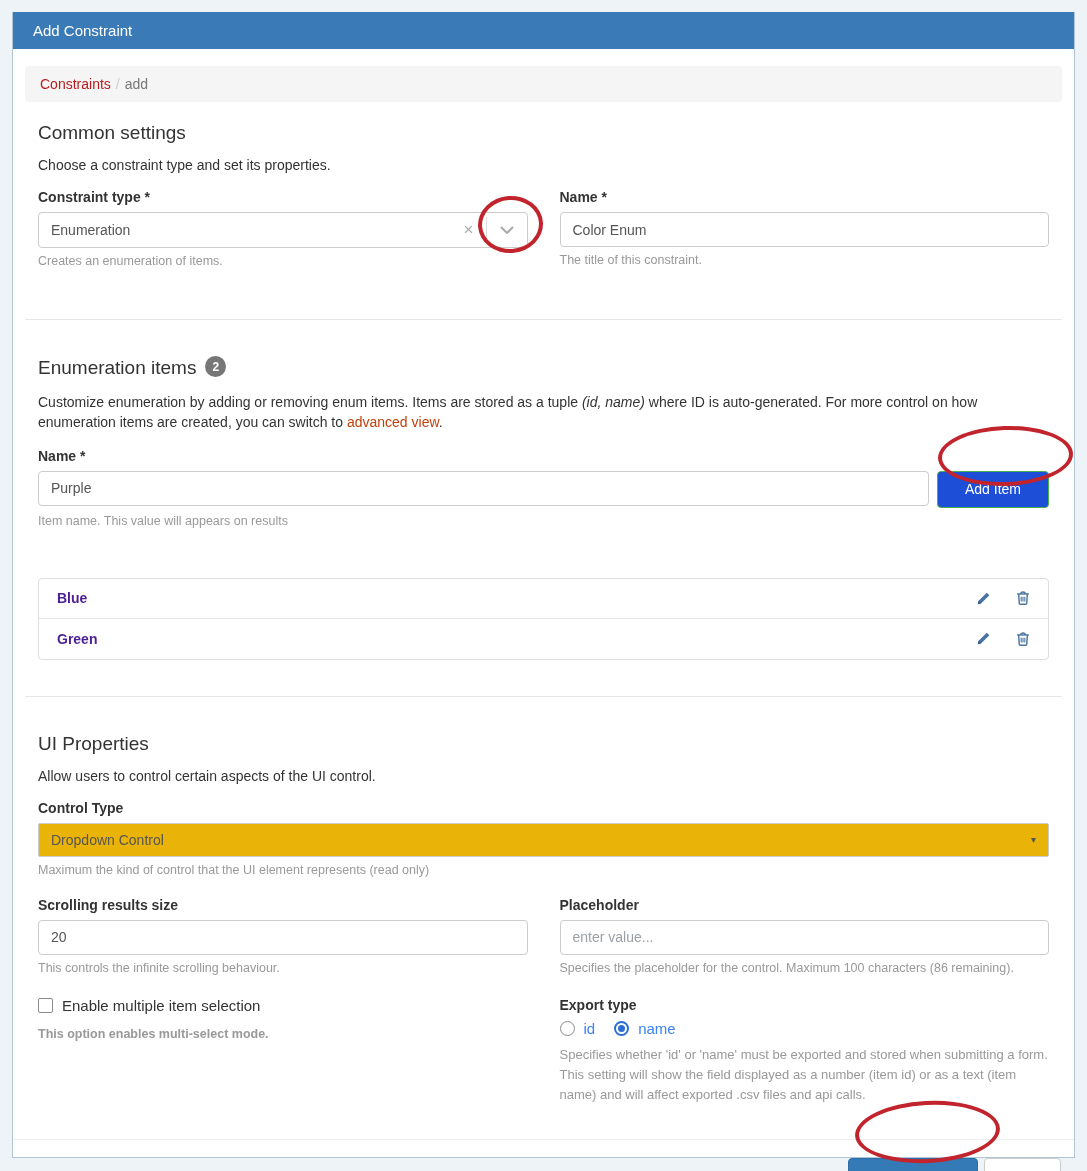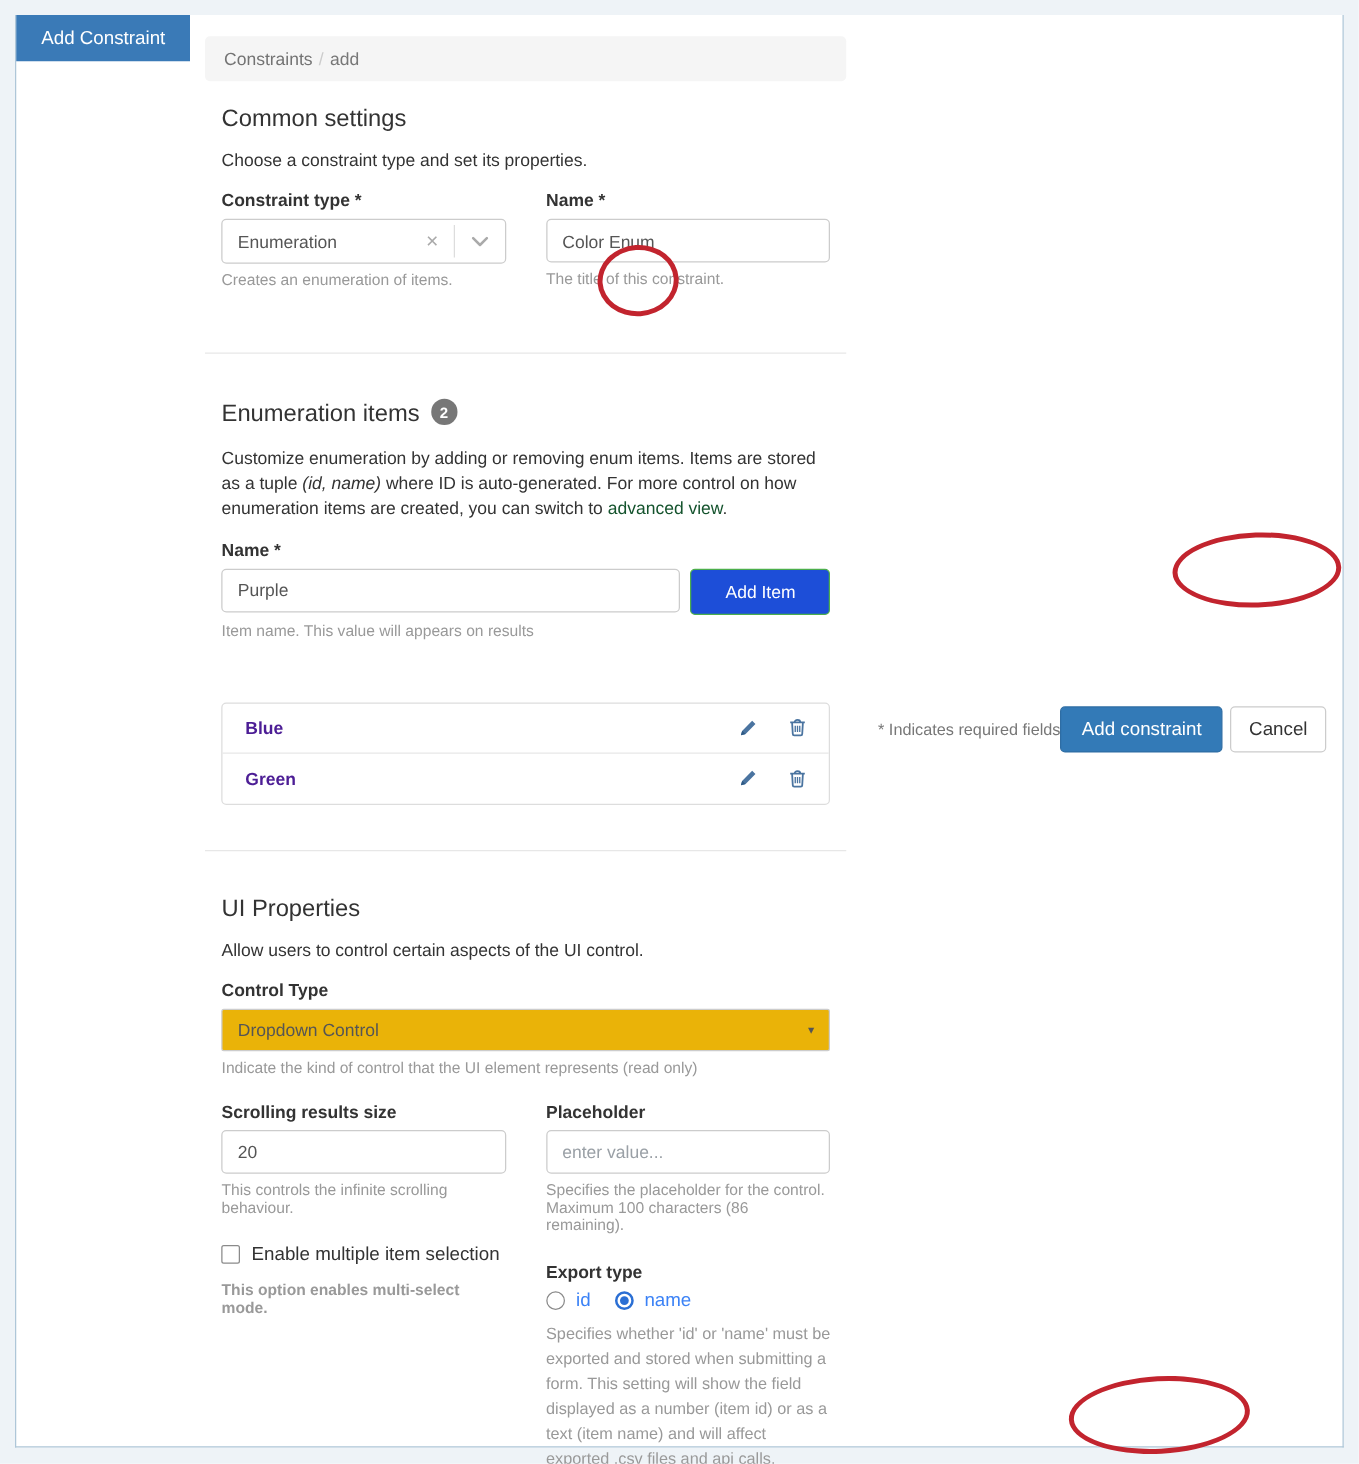--- a/index.html
+++ b/index.html
@@ -11,38 +11,38 @@
     position: relative;
     overflow: hidden;
   }
   .panel {
     position: absolute;
     left: 12px; top: 12px; right: 12px; bottom: 13px;
     background: #fff;
     border: 1px solid #aec6d8;
     border-top: none;
     display: flex;
-    flex-direction: row;
+    flex-direction: column;
   }
   .panel-heading {
     background: #3a7ab7;
     color: #fff;
     font-size: 15px;
     padding: 10px 20px;
     height: 37px;
   }
   .content { padding: 17px 12px 0 12px; flex: 1; }
   .breadcrumb {
     background: #f5f5f5;
     border-radius: 4px;
     padding: 10px 15px;
     font-size: 14px;
     margin-bottom: 20px;
   }
-  .breadcrumb a { color: #737373; text-decoration: none; cursor: pointer; }
+  .breadcrumb a { color: #b91c1c; text-decoration: none; cursor: pointer; }
   .breadcrumb .sep { color: #ccc; padding: 0 5px; }
   .breadcrumb .current { color: #777; }
 
   .section { padding: 0 13px; }
   h2.section-title { font-size: 19px; font-weight: 400; color: #333; margin-bottom: 13px; }
   .section-desc { font-size: 14px; color: #333; margin-bottom: 16px; }
   hr.section-divider { border: 0; border-top: 1px solid #e7e7e7; margin: 36px 0; }
   hr.footer-divider { border: 0; border-top: 1px solid #eee; margin: 34px 0 0 0; }
 
   .two-col { display: flex; gap: 32px; }
@@ -195,21 +195,21 @@
     justify-content: center;
     width: 21px; height: 21px;
     border-radius: 50%;
     background: #777;
     color: #fff;
     font-size: 12px;
     font-weight: 700;
     vertical-align: 3px;
     margin-left: 9px;
   }
-  .desc-link { color: #14532d; text-decoration: none; cursor: pointer; }
+  .desc-link { color: #c2410c; text-decoration: none; cursor: pointer; }
   .items-desc { font-size: 14px; color: #333; line-height: 20px; margin-bottom: 16px; }
 </style>
 </head>
 <body>
 
 <div class="panel">
 
   <div class="panel-heading">Add Constraint</div>
 
   <div class="content">
@@ -321,21 +321,21 @@
     <div class="section">
       <h2 class="section-title">UI Properties</h2>
       <p class="section-desc">Allow users to control certain aspects of the UI control.</p>
 
       <div class="form-group" style="margin-bottom:20px;">
         <label class="ctrl-label">Control Type</label>
         <div class="select-disabled">
           <span class="sel-text">Dropdown Control</span>
           <span class="caret">▾</span>
         </div>
-        <div class="help-text">Indicate the kind of control that the UI element represents (read only)</div>
+        <div class="help-text">Maximum the kind of control that the UI element represents (read only)</div>
       </div>
 
       <div class="two-col">
         <div class="col">
           <div class="form-group">
             <label class="ctrl-label">Scrolling results size</label>
             <input class="text-input" type="text" value="20" style="">
             <div class="help-text">This controls the infinite scrolling behaviour.</div>
           </div>
           <div class="check-row">

